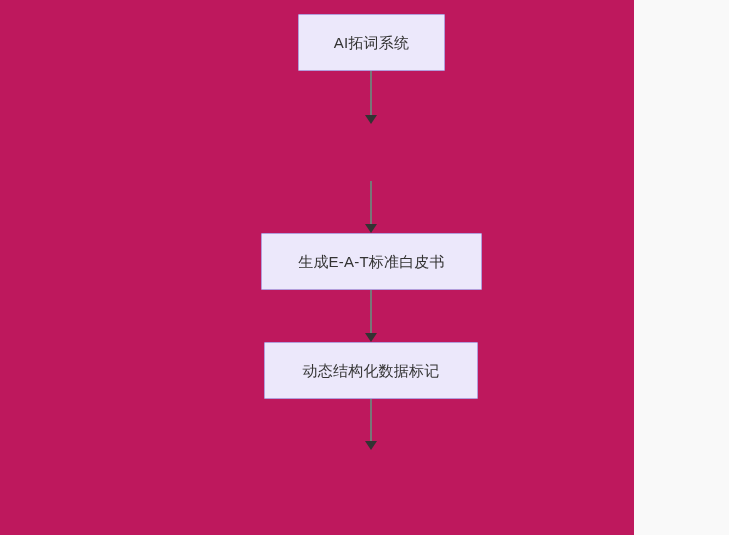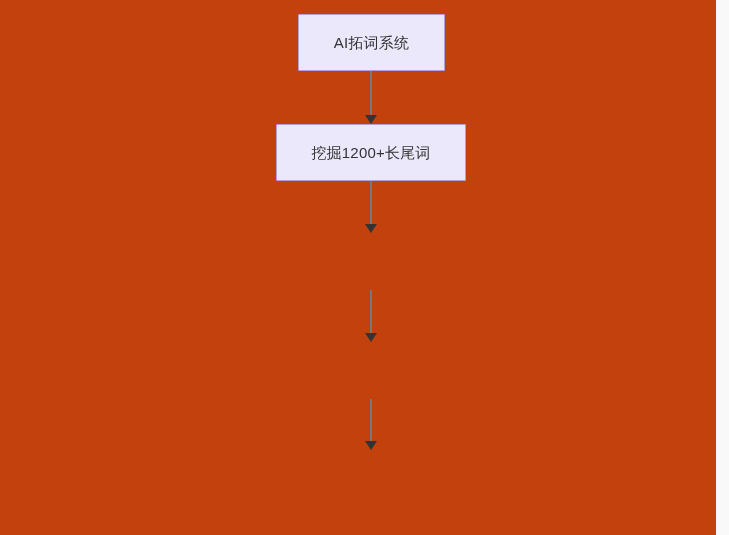--- a/index.html
+++ b/index.html
@@ -9,23 +9,23 @@
   }
   body {
     width: 729px;
     height: 535px;
     background: #f9f9f9;
     font-family: "Liberation Sans", "DejaVu Sans", sans-serif;
     overflow: hidden;
   }
   #flowchart {
     position: relative;
-    width: 716px;
+    width: 634px;
     height: 535px;
-    background: #c2410c;
+    background: #be185d;
   }
   .node {
     position: absolute;
     box-sizing: border-box;
     background: #ece8fb;
     border: 1.4px solid #b39ddb;
     border-radius: 1px;
     display: flex;
     align-items: center;
     justify-content: center;
@@ -79,35 +79,38 @@
 
   <div class="node" id="node-1">
     <span class="node-label">AI拓词系统</span>
   </div>
 
   <div class="edge" id="edge-1">
     <div class="edge-line"></div>
     <div class="edge-arrow"></div>
   </div>
 
-  <div class="node" id="node-2">
-    <span class="node-label">挖掘1200+长尾词</span>
-  </div>
 
   <div class="edge" id="edge-2">
     <div class="edge-line"></div>
     <div class="edge-arrow"></div>
   </div>
 
+  <div class="node" id="node-3">
+    <span class="node-label">生成E-A-T标准白皮书</span>
+  </div>
 
   <div class="edge" id="edge-3">
     <div class="edge-line"></div>
     <div class="edge-arrow"></div>
   </div>
 
+  <div class="node" id="node-4">
+    <span class="node-label">动态结构化数据标记</span>
+  </div>
 
   <div class="edge" id="edge-4">
     <div class="edge-line"></div>
     <div class="edge-arrow"></div>
   </div>
 
 
 </div>
 
 </body></html>

